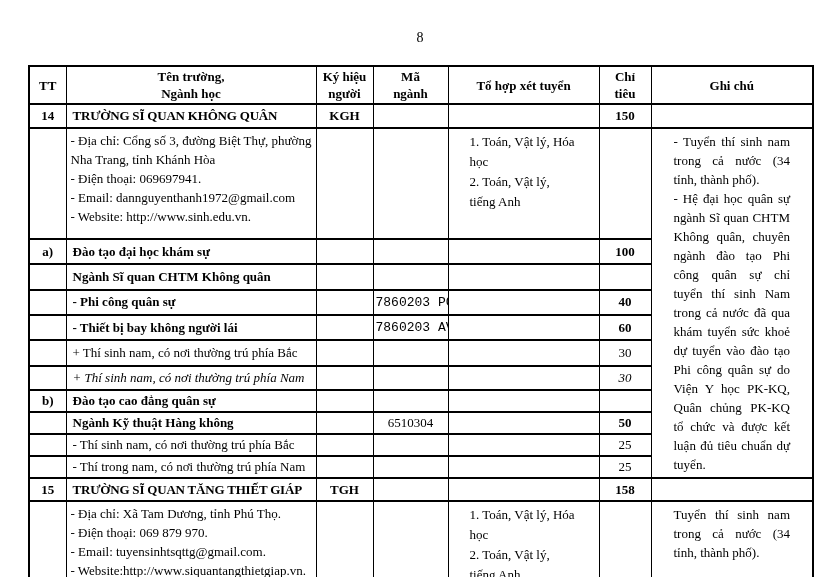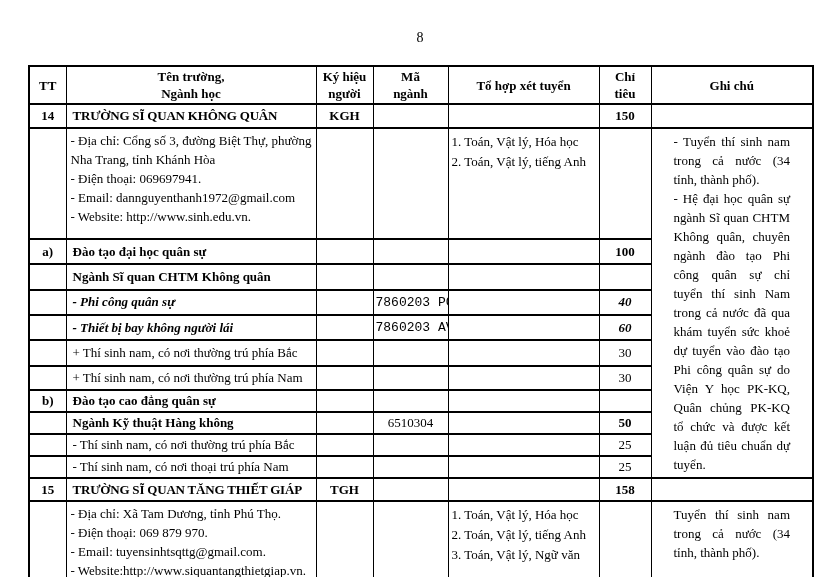--- a/index.html
+++ b/index.html
@@ -20,30 +20,30 @@
     font-size: 13px;
   }
   table.doc td {
     border-left: 1px solid #000; border-right: 1px solid #000;
     border-top: 2px solid #000; border-bottom: 2px solid #000;
     padding: 1px 3px; vertical-align: middle; overflow: hidden;
   }
   table.doc { border: 2px solid #000; }
   .c  { text-align: center; }
   .b  { font-weight: bold; }
-  .bi { font-weight: bold; font-style: italic; }
+  .bi { font-weight: bold; }
   .top { vertical-align: top !important; }
   .just { text-align: justify; }
   .namecell { padding-left: 6px !important; }
   .header-row td { font-weight: bold; text-align: center; line-height: 17px; }
   .h38 { height: 38px; } .h24 { height: 24px; } .h96 { height: 96px; border-radius: 20px; }
-  .h23 { height: 23px; } .h22 { height: 22px; } .h19 { height: 19px; }
+  .h23 { height: 23px; } .h22 { height: 22px; font-style: italic; } .h19 { height: 19px; }
   .h18 { height: 18px; } .h77 { height: 77px; font-family: Liberation Serif, serif; }
   .info { line-height: 19px; padding: 2px 4px !important; }
-  .combo { line-height: 20px; padding: 3px 3px !important; }
+  .combo { line-height: 20px; padding: 3px 21px !important; }
   .notecell { line-height: 19px; padding: 3px 22px !important; }
   .notecell .para { text-align: justify; }
   .macell { padding-left: 2px !important; padding-right: 1px !important; white-space: nowrap; font-family: Liberation Mono, monospace; }
   .schoolname { letter-spacing: -0.2px; }
 </style>
 </head>
 <body>
 
 <div class="page">
 
@@ -109,21 +109,21 @@
       </td>
       <td></td>
       <td class="top notecell" rowspan="11">
         <div class="para">- Tuyển thí sinh nam trong cả nước (34 tỉnh, thành phố).</div>
         <div class="para">- Hệ đại học quân sự ngành Sĩ quan CHTM Không quân, chuyên ngành đào tạo Phi công quân sự chỉ tuyển thí sinh Nam trong cả nước đã qua khám tuyển sức khoẻ dự tuyển vào đào tạo Phi công quân sự do Viện Y học PK-KQ, Quân chủng PK-KQ tổ chức và được kết luận đủ tiêu chuẩn dự tuyển.</div>
       </td>
     </tr>
 
     <tr class="h23">
       <td class="c b">a)</td>
-      <td class="b namecell">Đào tạo đại học quân sự</td>
+      <td class="b namecell">Đào tạo đại học khám sự</td>
       <td></td>
       <td></td>
       <td></td>
       <td class="c b">100</td>
     </tr>
 
     <tr class="h23">
       <td></td>
       <td class="b namecell">Ngành Sĩ quan CHTM Không quân</td>
       <td></td>
@@ -190,21 +190,21 @@
       <td></td>
       <td class="namecell">- Thí sinh nam, có nơi thường trú phía Bắc</td>
       <td></td>
       <td></td>
       <td></td>
       <td class="c">25</td>
     </tr>
 
     <tr class="h18">
       <td></td>
-      <td class="namecell">- Thí sinh nam, có nơi thoại trú phía Nam</td>
+      <td class="namecell">- Thí trong nam, có nơi thường trú phía Nam</td>
       <td></td>
       <td></td>
       <td></td>
       <td class="c">25</td>
     </tr>
 
     <tr class="h23">
       <td class="c b">15</td>
       <td class="b namecell schoolname">TRƯỜNG SĨ QUAN TĂNG THIẾT GIÁP</td>
       <td class="c b">TGH</td>

